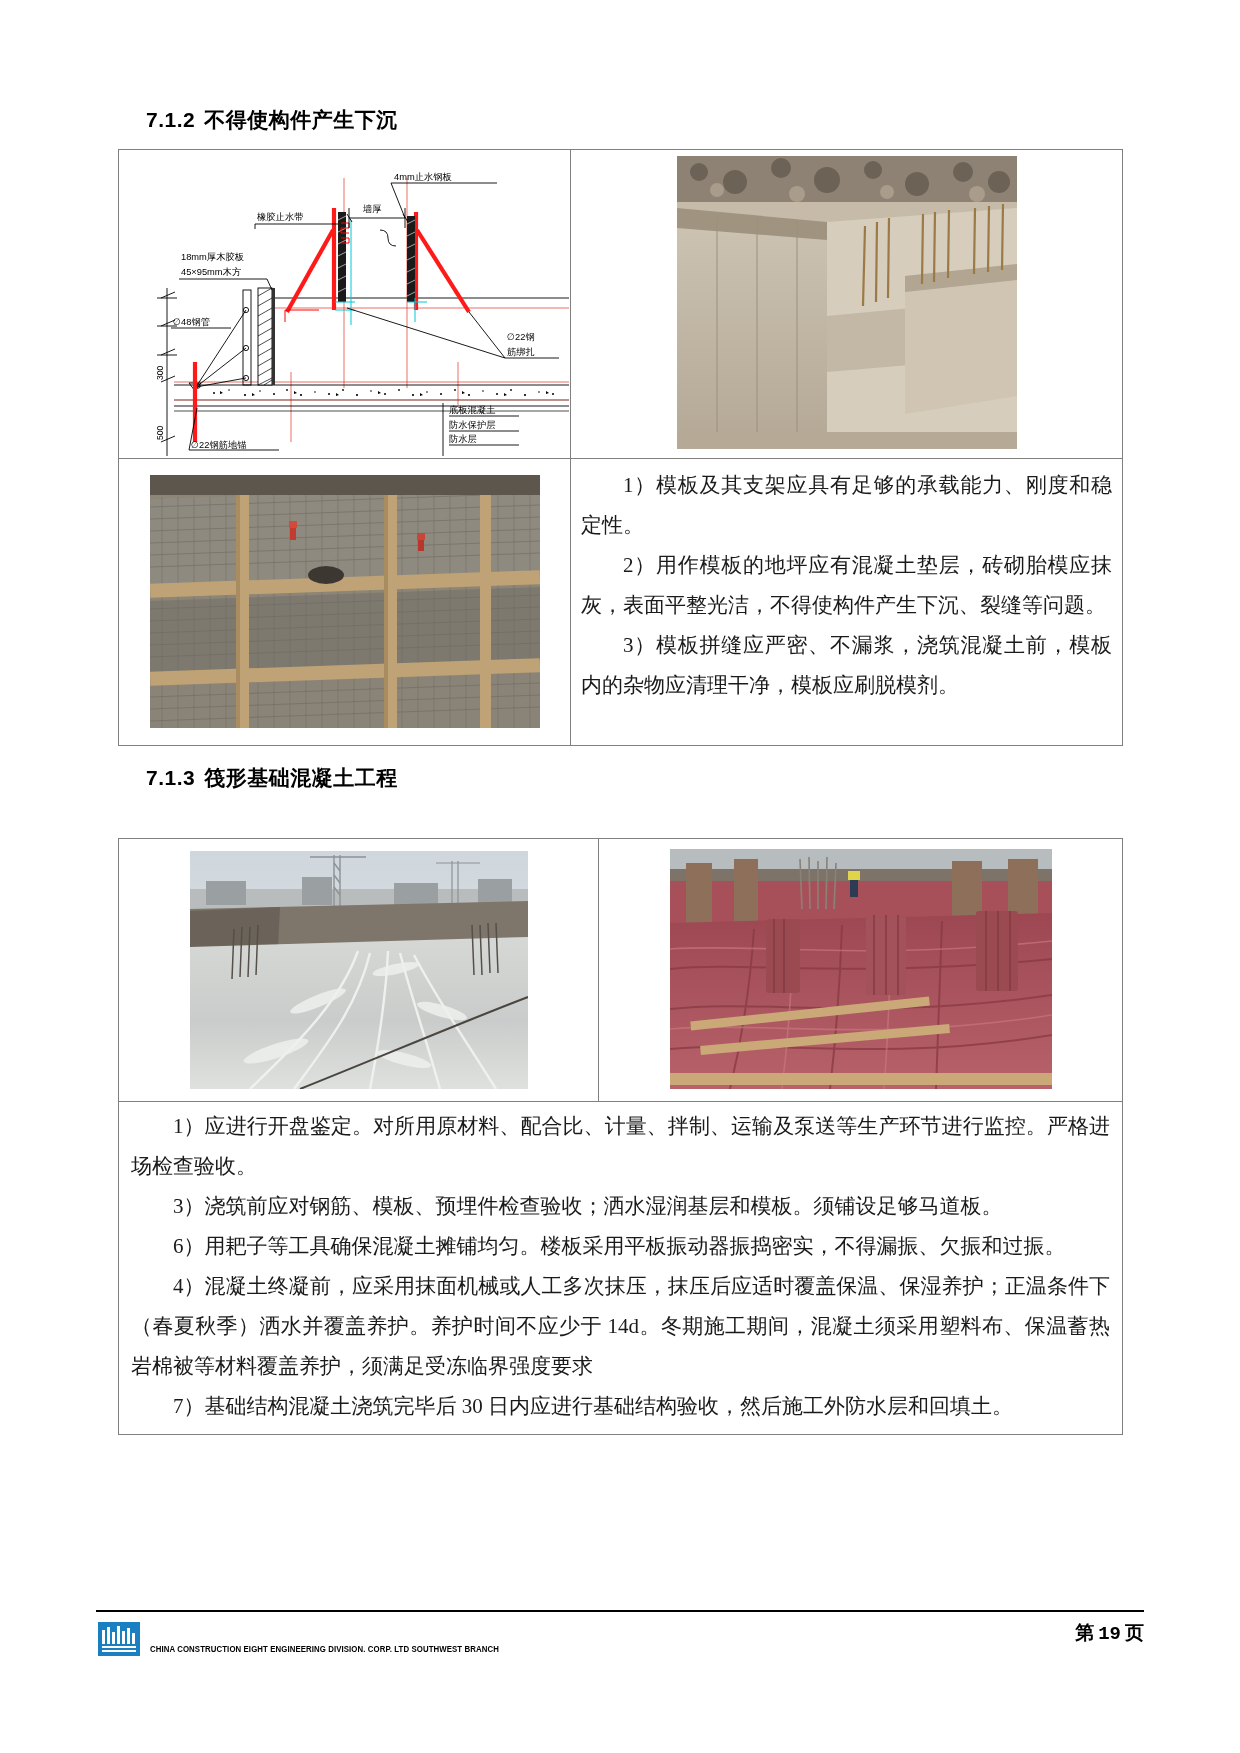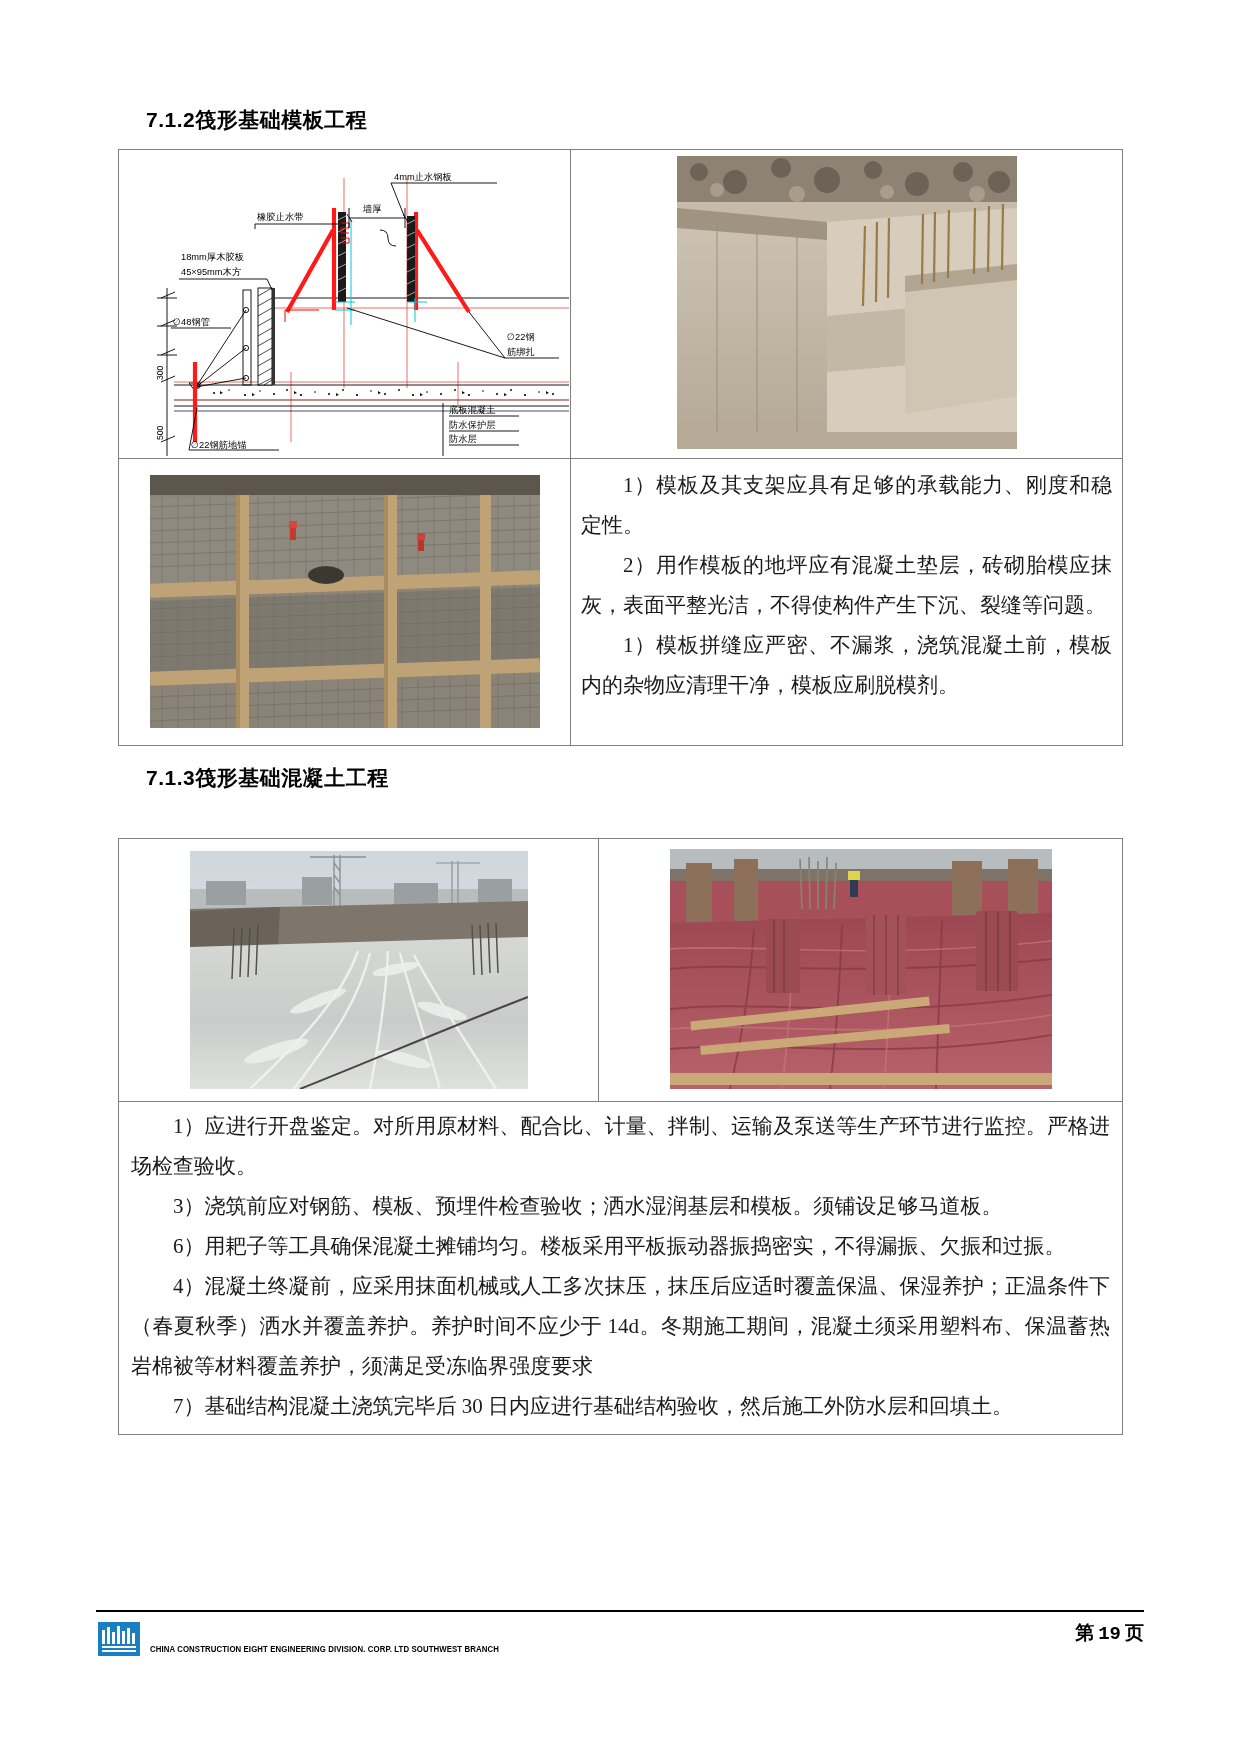--- a/index.html
+++ b/index.html
@@ -26,21 +26,21 @@
 
   
   .heading {
     font-family: "Liberation Sans", "DejaVu Sans", sans-serif;
     font-weight: bold;
     font-size: 21px;
     letter-spacing: 0.5px;
     color: #000;
     white-space: nowrap;
   }
-  .heading .num { }
+  .heading .num { margin-right: 9px; }
 
   #heading-712 { position: absolute; left: 146px; top: 106px; }
   #heading-713 { position: absolute; left: 146px; top: 764px; }
 
   
   .doc-table {
     position: absolute;
     border-collapse: collapse;
     table-layout: fixed;
     background: #fff;
@@ -149,21 +149,21 @@
     background: #ffffff;
   }
   .cad svg { display: block; }
 </style>
 </head>
 <body>
 
 <div class="page">
 
   <div class="heading" id="heading-712">
-    <span class="num">7.1.2</span><span>筏形基础模板工程</span>
+    <span class="num">7.1.2</span><span>不得使构件产生下沉</span>
   </div>
 
   <table class="doc-table" id="table-1">
     <colgroup>
       <col style="width:452px">
       <col style="width:552px">
     </colgroup>
     <tbody>
       <tr>
 
@@ -500,21 +500,21 @@
               <rect x="0" y="0" width="390" height="20" fill="#5d564c"></rect>
               <ellipse cx="176" cy="100" rx="18" ry="9" fill="#3c3731"></ellipse>
             </svg>
           </div>
         </td>
 
         <td style="height:286px">
           <div class="cell-text">
             <p>1）模板及其支架应具有足够的承载能力、刚度和稳定性。</p>
             <p>2）用作模板的地坪应有混凝土垫层，砖砌胎模应抹灰，表面平整光洁，不得使构件产生下沉、裂缝等问题。</p>
-            <p>1）模板拼缝应严密、不漏浆，浇筑混凝土前，模板内的杂物应清理干净，模板应刷脱模剂。</p>
+            <p>3）模板拼缝应严密、不漏浆，浇筑混凝土前，模板内的杂物应清理干净，模板应刷脱模剂。</p>
           </div>
         </td>
       </tr>
     </tbody>
   </table>
 
   <div class="heading" id="heading-713">
     <span class="num">7.1.3</span><span>筏形基础混凝土工程</span>
   </div>
 

